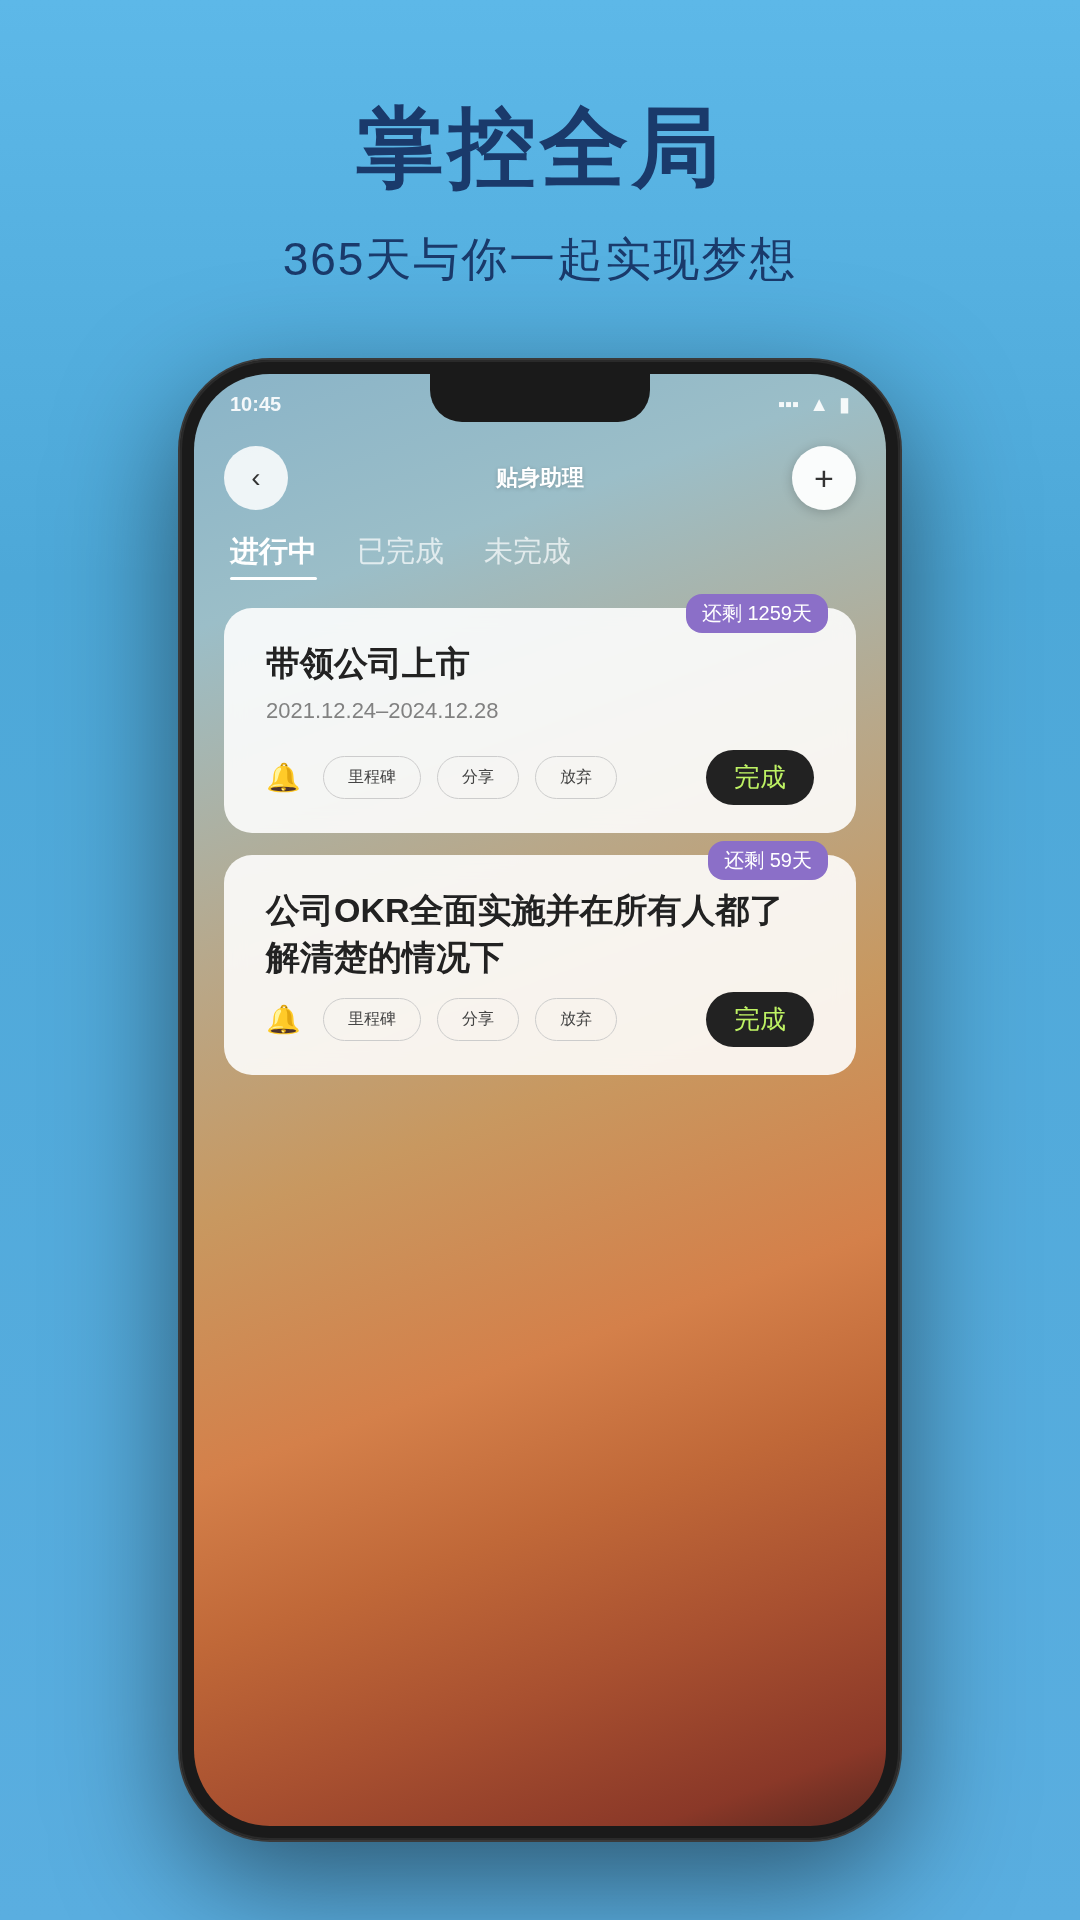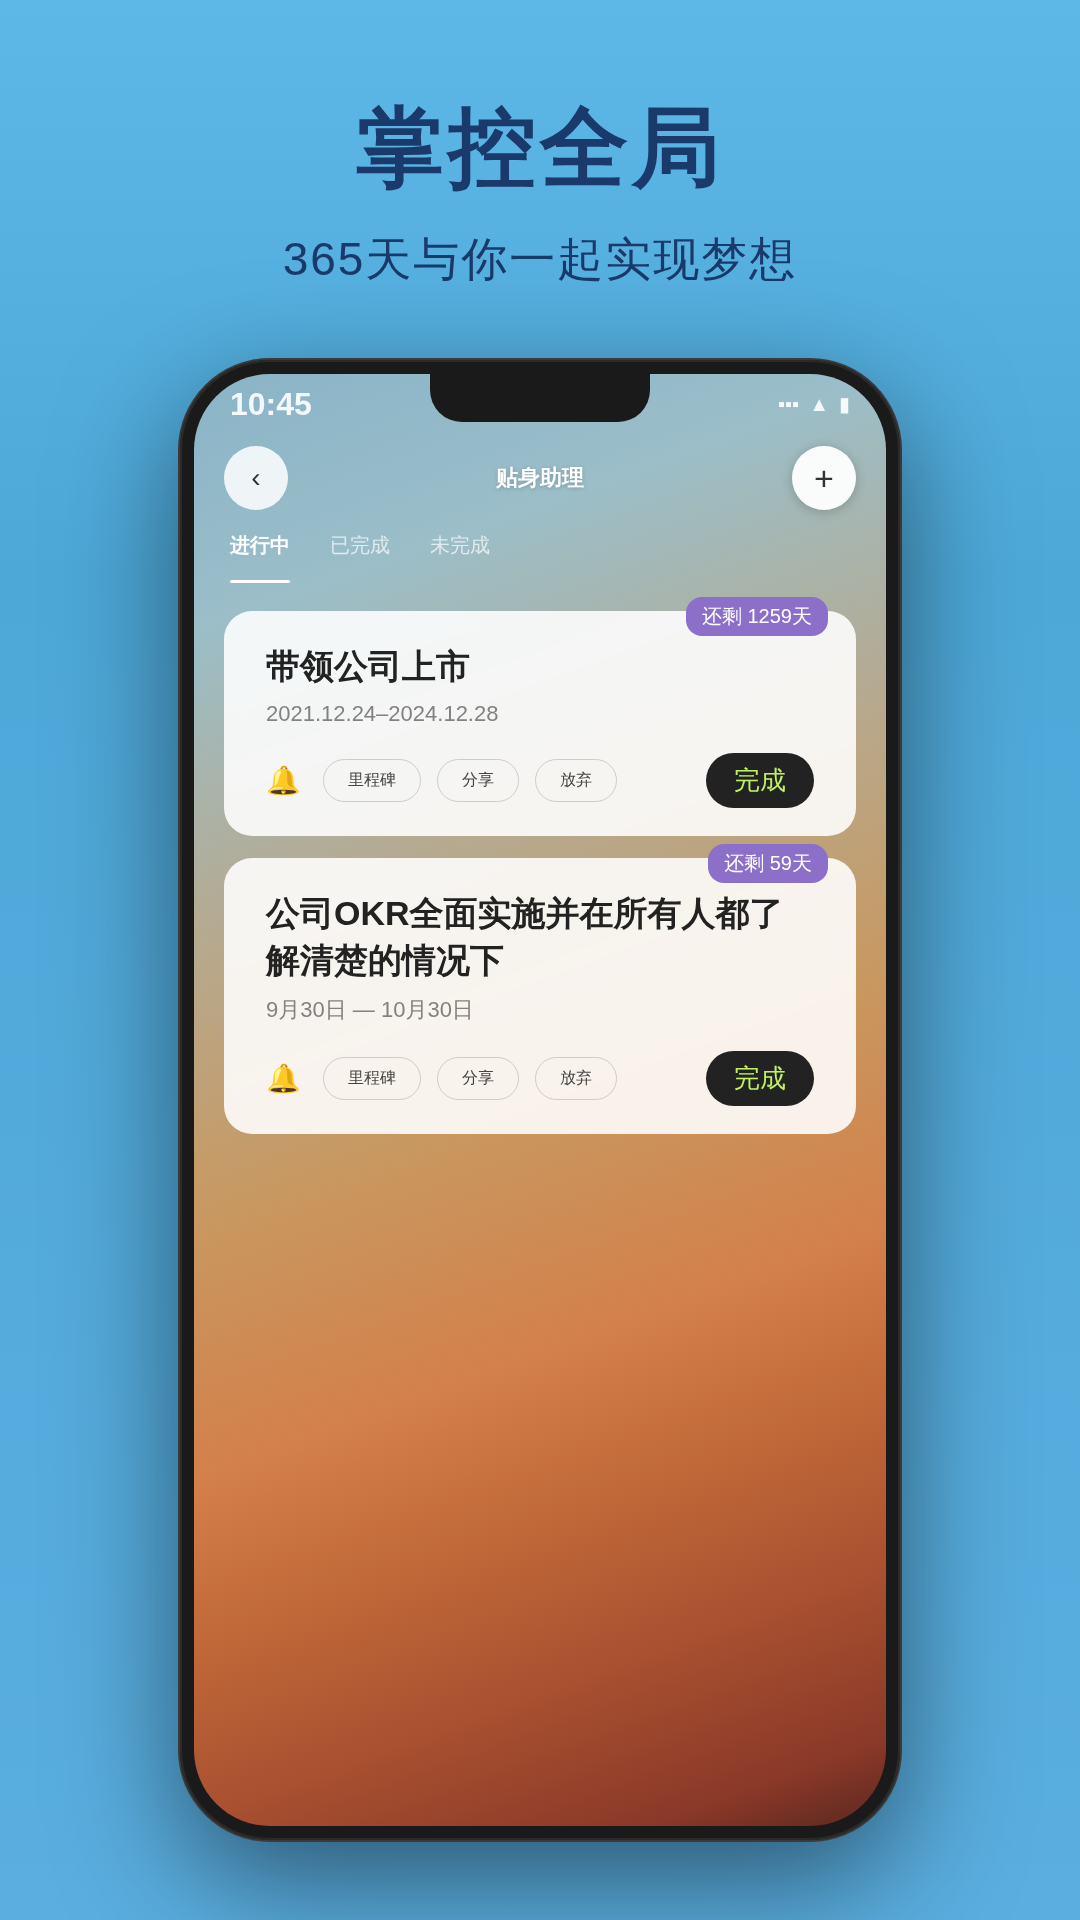--- a/index.html
+++ b/index.html
@@ -106,21 +106,21 @@
       right: 0;
       height: 60px;
       display: flex;
       align-items: center;
       justify-content: space-between;
       padding: 0 36px;
       z-index: 9;
     }
 
     .status-time {
-      font-size: 32px;
+      font-size: 20px;
       font-weight: 600;
       color: rgba(255,255,255,0.9);
     }
 
     .status-icons {
       display: flex;
       gap: 10px;
       align-items: center;
     }
 
@@ -184,23 +184,23 @@
 
     
     .tab-bar {
       display: flex;
       gap: 40px;
       margin-bottom: 28px;
       padding-left: 6px;
     }
 
     .tab-item {
-      font-size: 20px;
+      font-size: 29px;
       color: rgba(255,255,255,0.7);
-      padding-bottom: 24px;
+      padding-bottom: 8px;
       position: relative;
     }
 
     .tab-item.active {
       color: #fff;
       font-weight: 600;
     }
 
     .tab-item.active::after {
       content: '';
@@ -347,21 +347,20 @@
                 <button class="action-btn">里程碑</button>
                 <button class="action-btn">分享</button>
                 <button class="action-btn">放弃</button>
                 <button class="complete-btn">完成</button>
               </div>
             </div>
 
             <div class="goal-card">
               <div class="badge">还剩 59天</div>
               <div class="card-title">公司OKR全面实施并在所有人都了解清楚的情况下</div>
-              <div class="card-date">9月30日 — 10月30日</div>
               <div class="card-actions">
                 <span class="bell-icon">🔔</span>
                 <button class="action-btn">里程碑</button>
                 <button class="action-btn">分享</button>
                 <button class="action-btn">放弃</button>
                 <button class="complete-btn">完成</button>
               </div>
             </div>
 
           </div>

